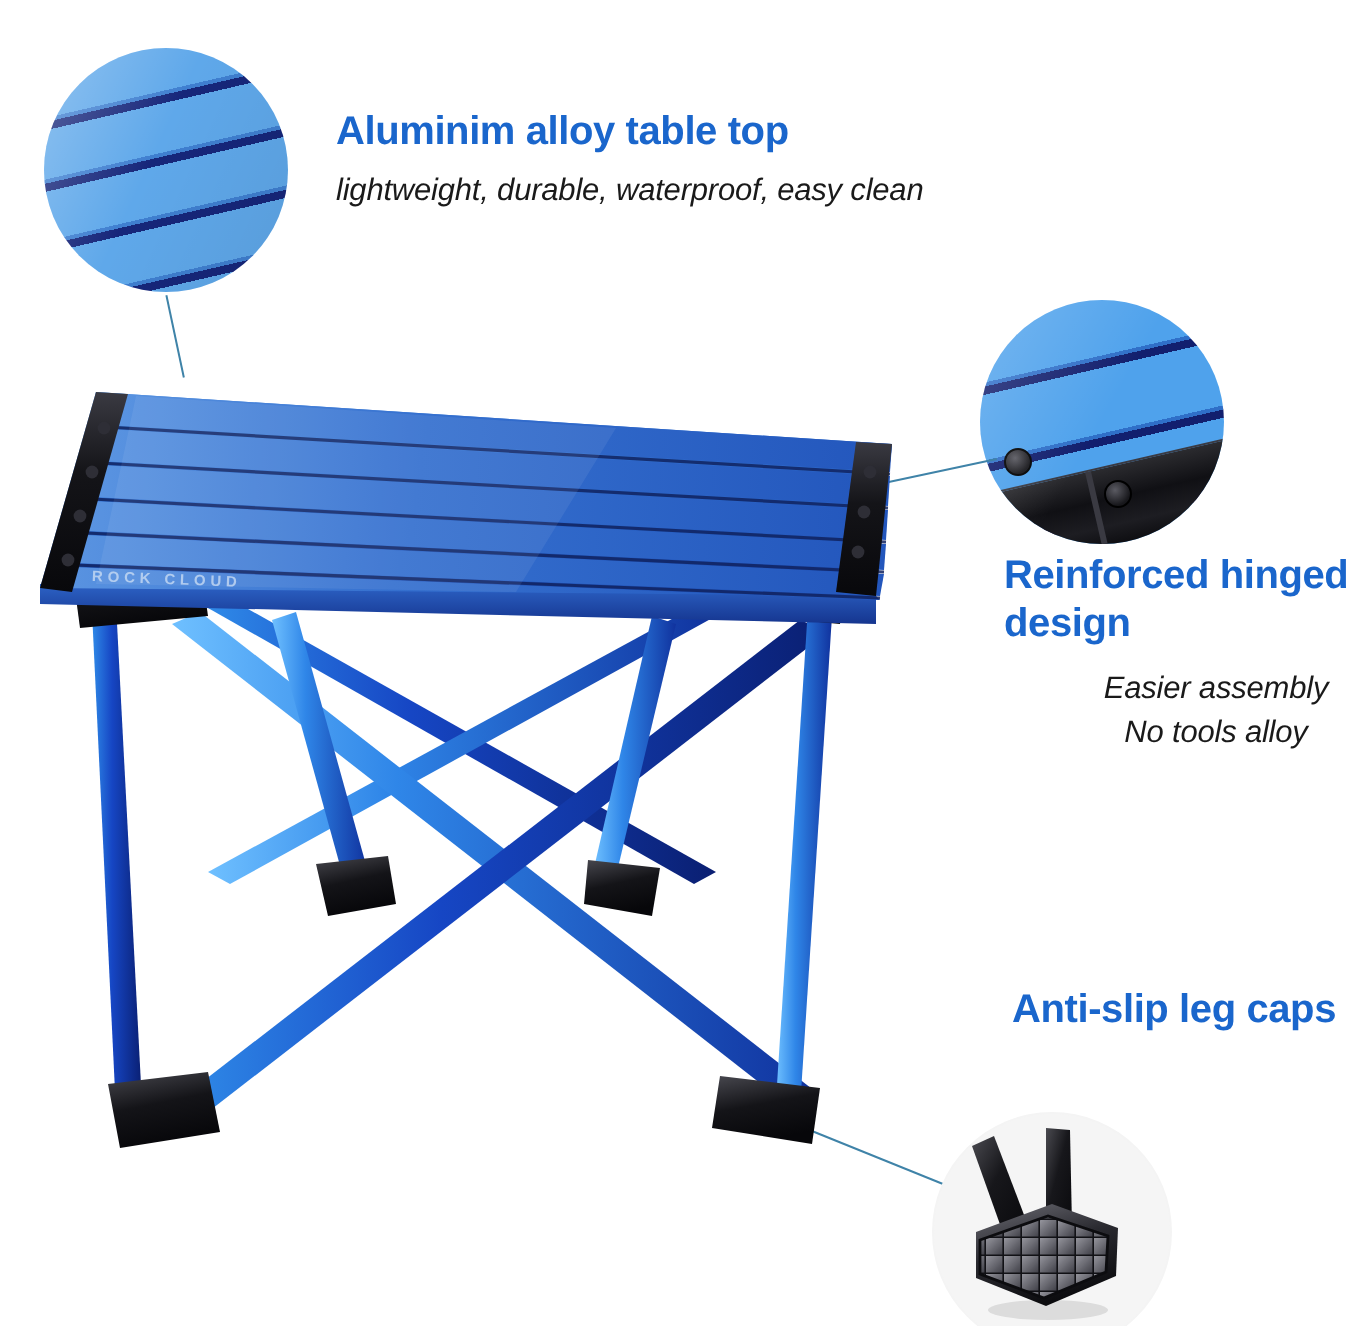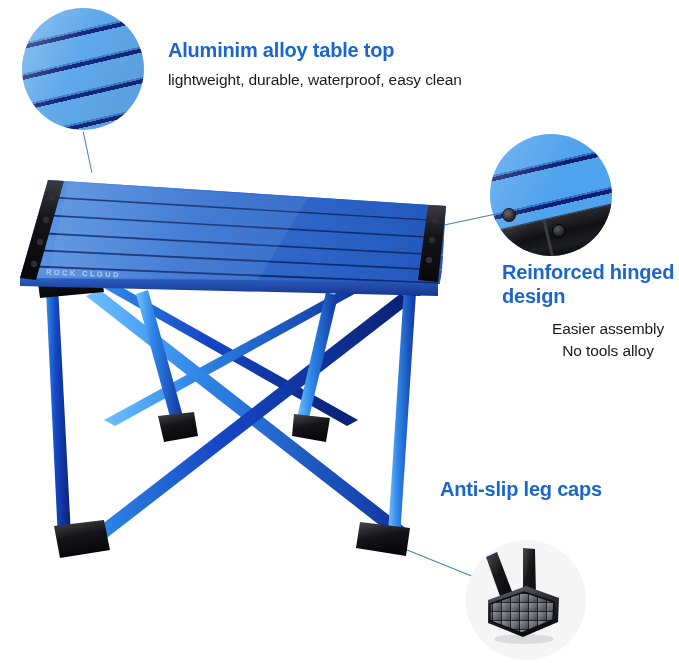--- a/index.html
+++ b/index.html
@@ -2,42 +2,42 @@
 <html><head>
 <meta charset="utf-8">
 <title>Product Infographic</title>
 <style>
   html,body{margin:0;padding:0;background:#ffffff;}
   body{
     width:679px;height:663px;position:relative;overflow:hidden;
     font-family:"Liberation Sans","DejaVu Sans",sans-serif;
     -webkit-font-smoothing:antialiased;
   }
-  .stage{position:absolute;left:0;top:0;width:679px;height:495px;background:#fff;}
+  .stage{position:absolute;left:0;top:16px;width:679px;height:495px;background:#fff;}
 
   
   .callout{position:absolute;}
   .c-title{
     font-size:20px;font-weight:bold;color:#1a66cc;
     line-height:1.22;letter-spacing:-0.2px;white-space:nowrap;
   }
   .c-title.wrap{white-space:normal;}
   .c-sub{
     font-size:15.5px;font-weight:normal;color:#1a1a1a;
-    line-height:1.42;letter-spacing:-0.1px;white-space:nowrap;
+    line-height:1.42;letter-spacing:-0.1px;white-space:nowrap;font-style:italic;
   }
 
   #callout-top{left:168px;top:38px;}
   #callout-top .c-sub{margin-top:7px;}
 
   #callout-hinge{left:466px;top:260px;width:212px;margin-left:36px;}
   #callout-hinge .c-title{width:212px;}
   #callout-hinge .subwrap{text-align:center;margin-top:9px;}
 
-  #callout-caps{left:440px;top:477px;width:228px;text-align:left;}
+  #callout-caps{left:440px;top:477px;width:228px;text-align:right;}
   #callout-caps .c-sub{margin-top:5px;}
 
   
   .conn{position:absolute;background:#3f83a8;transform-origin:0 50%;height:1.4px;}
   .dot{position:absolute;border-radius:50%;background:#2f7cb9;}
 
   
   .inset{position:absolute;border-radius:50%;overflow:hidden;background:#ffffff;}
 
   

